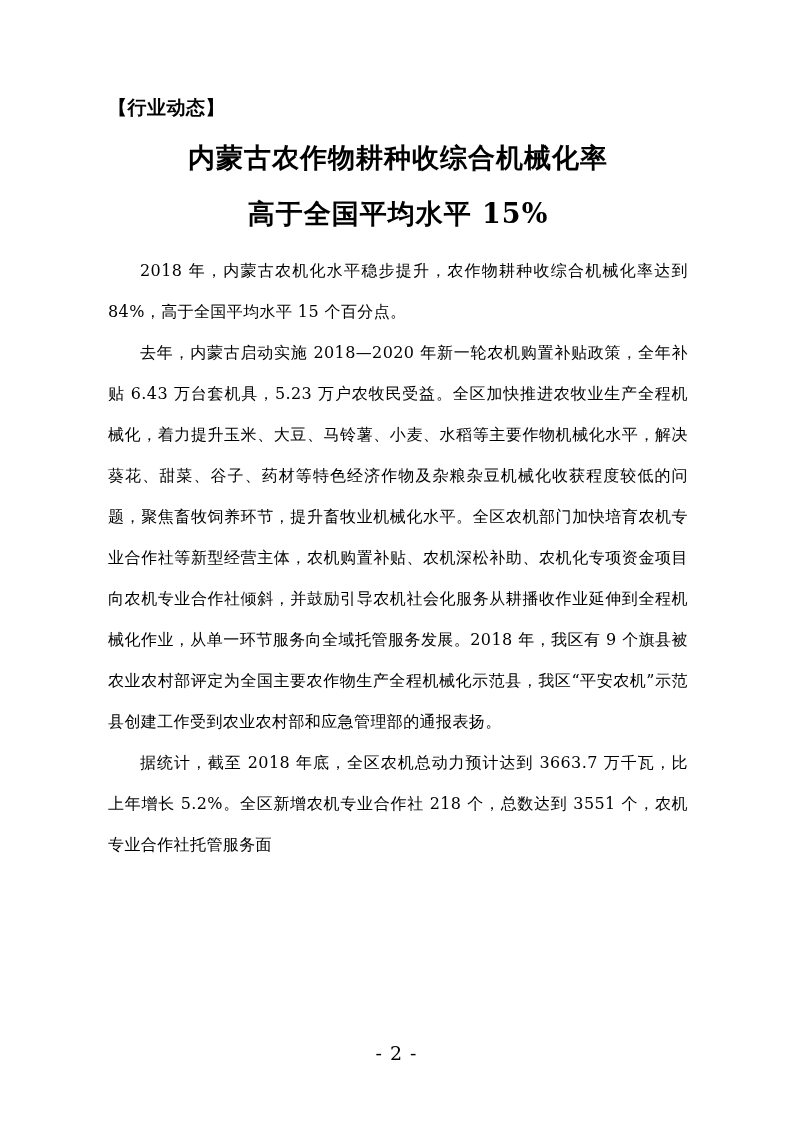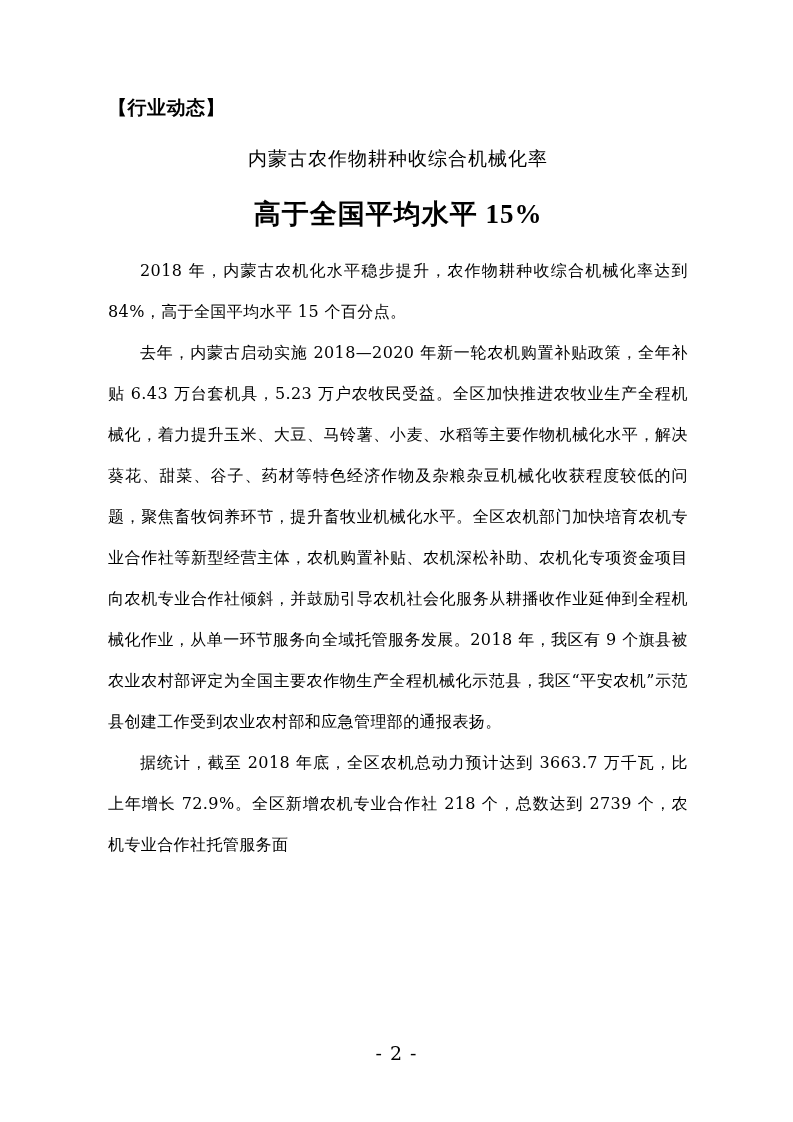--- a/index.html
+++ b/index.html
@@ -32,34 +32,33 @@
   .kicker {
     font-family: "DejaVu Serif", "Liberation Serif", serif;
     font-weight: bold;
     font-size: 19px;
     letter-spacing: 0.5px;
     line-height: 30px;
     margin: 0 0 10px 0;
   }
   .title {
     text-align: center;
-    font-weight: normal;
-    font-size: 19px;
+    font-weight: bold;
+    font-size: 27px;
     line-height: 52px;
     letter-spacing: 1px;
     margin: 6px 0 4px 0;
   }
   .title-line-2 {
     text-align: center;
     font-weight: bold;
     font-size: 27px;
     line-height: 52px;
     letter-spacing: 1px;
     margin: 0 0 10px 0;
-    font-family: Liberation Serif, serif;
   }
   .para {
     font-size: 16px;
     line-height: 41px;
     text-align: justify;
     text-justify: inter-ideograph;
     text-indent: 2em;
     margin: 0;
     letter-spacing: 0.4px;
   }
@@ -76,16 +75,16 @@
 </head>
 <body>
 
 <div class="page">
   <div class="content">
     <div class="kicker">【行业动态】</div>
     <div class="title">内蒙古农作物耕种收综合机械化率</div>
     <div class="title-line-2">高于全国平均水平 15%</div>
     <p class="para">2018 年，内蒙古农机化水平稳步提升，农作物耕种收综合机械化率达到 84%，高于全国平均水平 15 个百分点。</p>
     <p class="para">去年，内蒙古启动实施 2018—2020 年新一轮农机购置补贴政策，全年补贴 6.43 万台套机具，5.23 万户农牧民受益。全区加快推进农牧业生产全程机械化，着力提升玉米、大豆、马铃薯、小麦、水稻等主要作物机械化水平，解决葵花、甜菜、谷子、药材等特色经济作物及杂粮杂豆机械化收获程度较低的问题，聚焦畜牧饲养环节，提升畜牧业机械化水平。全区农机部门加快培育农机专业合作社等新型经营主体，农机购置补贴、农机深松补助、农机化专项资金项目向农机专业合作社倾斜，并鼓励引导农机社会化服务从耕播收作业延伸到全程机械化作业，从单一环节服务向全域托管服务发展。2018 年，我区有 9 个旗县被农业农村部评定为全国主要农作物生产全程机械化示范县，我区“平安农机”示范县创建工作受到农业农村部和应急管理部的通报表扬。</p>
-    <p class="para">据统计，截至 2018 年底，全区农机总动力预计达到 3663.7 万千瓦，比上年增长 72.9%。全区新增农机专业合作社 218 个，总数达到 2739 个，农机专业合作社托管服务面</p>
+    <p class="para">据统计，截至 2018 年底，全区农机总动力预计达到 3663.7 万千瓦，比上年增长 5.2%。全区新增农机专业合作社 218 个，总数达到 3551 个，农机专业合作社托管服务面</p>
   </div>
   <div class="footer">- 2 -</div>
 </div>
 
 </body></html>

